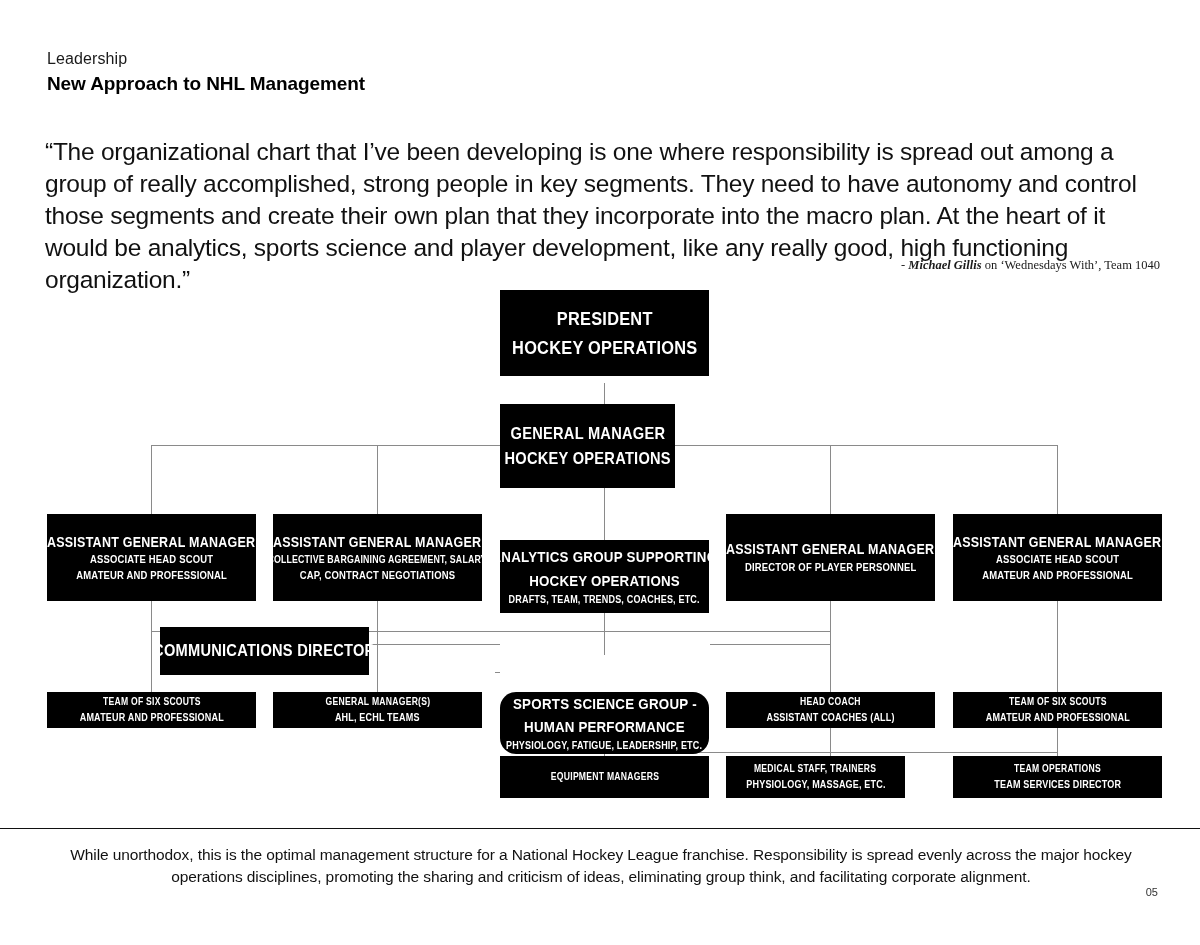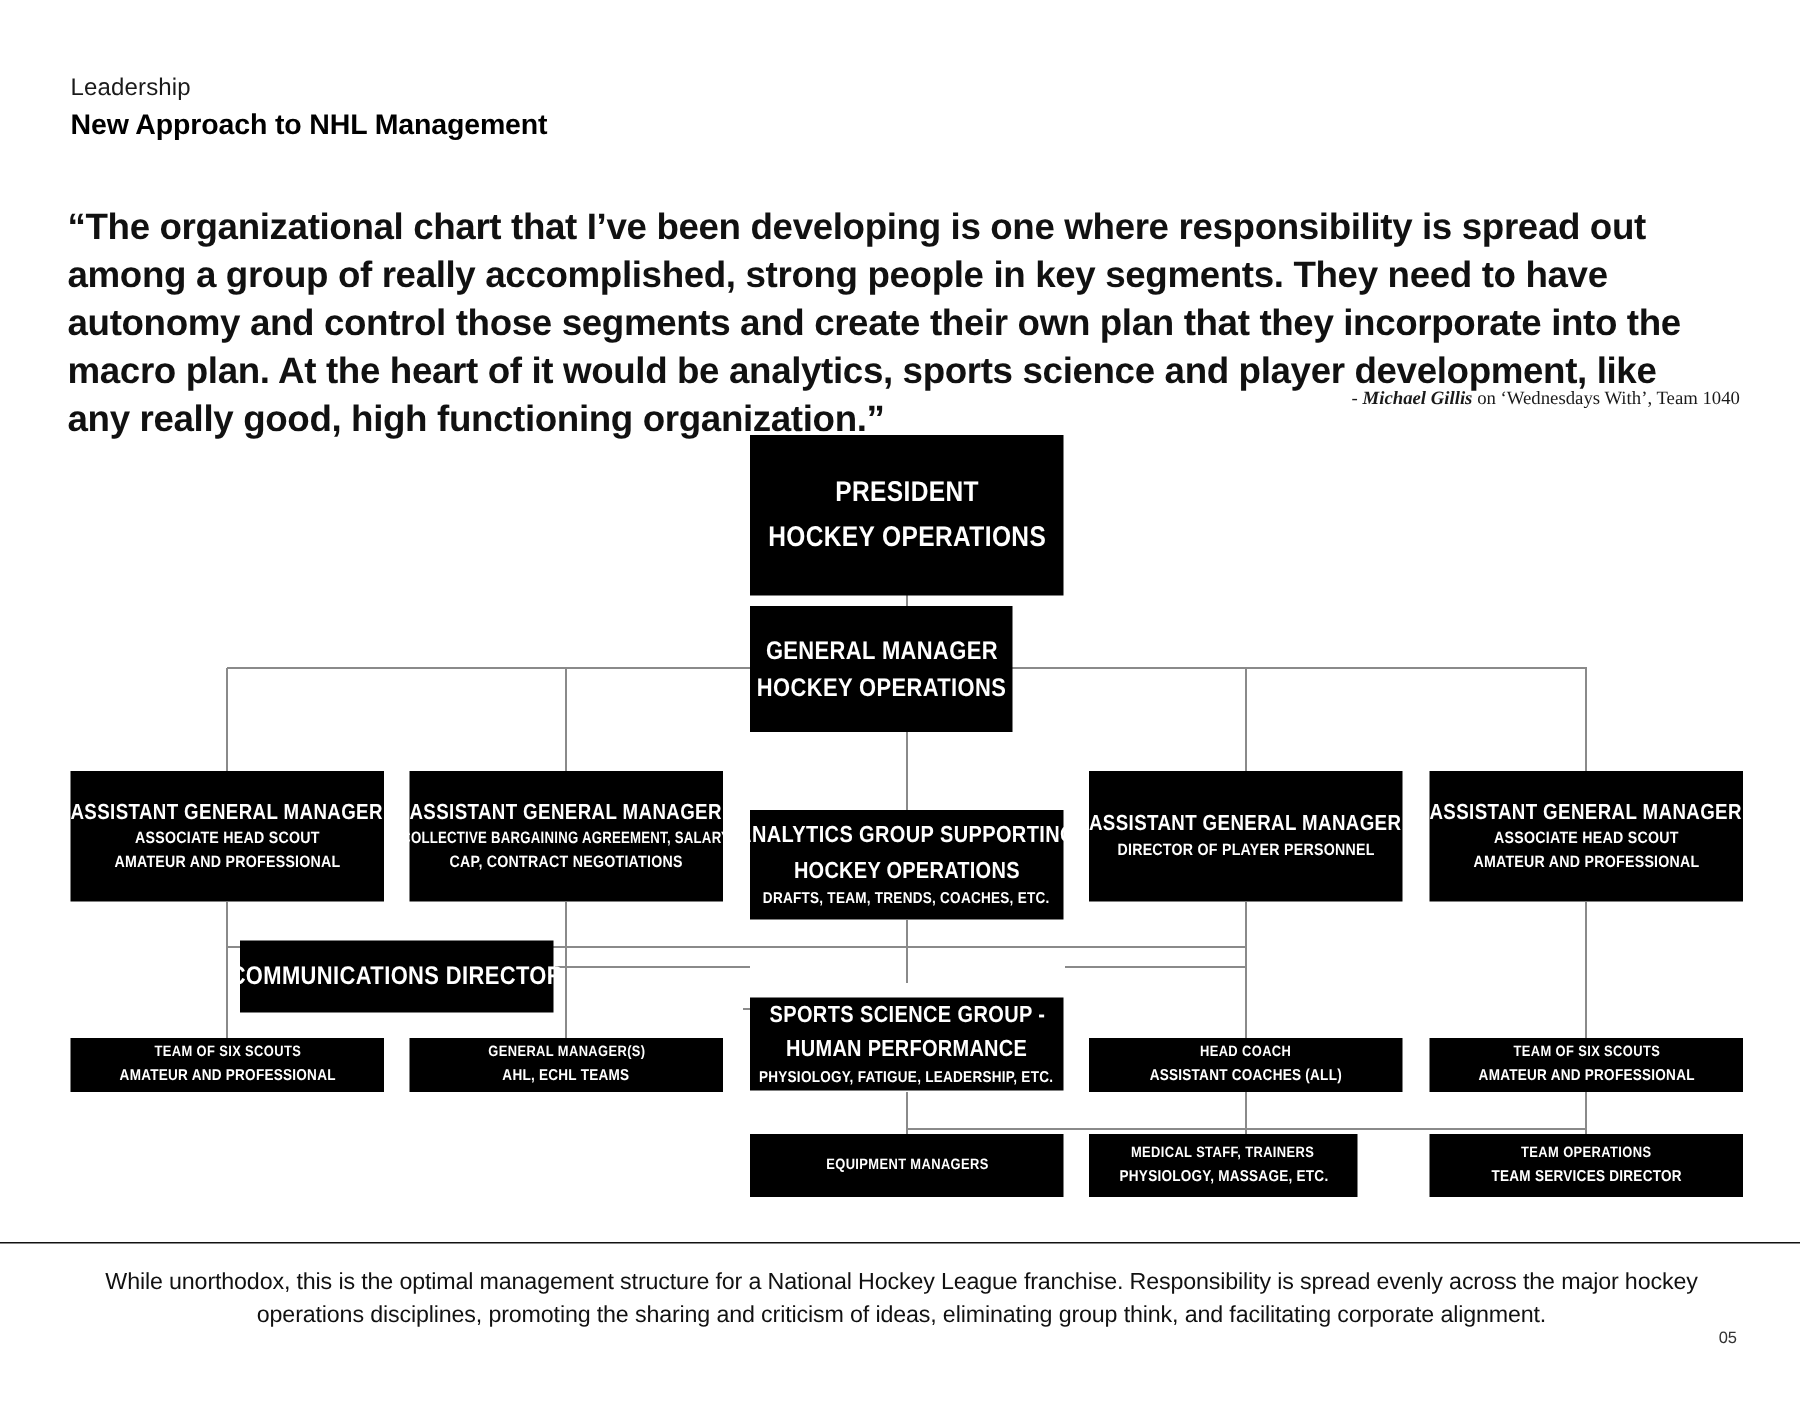--- a/index.html
+++ b/index.html
@@ -10,21 +10,21 @@
   }
   .slide{position:relative;width:1200px;height:945px;}
 
   
   .hdr{position:absolute;left:47px;top:48px;}
   .hdr .eyebrow{font-size:16px;font-weight:400;color:#1a1a1a;line-height:1.35;letter-spacing:0.1px;}
   .hdr .title{font-size:19px;font-weight:700;color:#000;line-height:1.35;margin-top:1px;letter-spacing:-0.1px;}
 
   
   .quote{position:absolute;left:45px;top:136px;width:1100px;
-    font-size:24.5px;line-height:1.31;font-weight:700;color:#111;letter-spacing:-0.25px;}
+    font-size:24.5px;line-height:1.31;font-weight:400;color:#111;letter-spacing:-0.25px;}
   .attrib{position:absolute;right:40px;top:258px;font-size:12.5px;color:#1a1a1a;letter-spacing:0px;font-family:Liberation Serif, serif;}
   .attrib b{font-weight:700;font-style:italic;}
 
   
   .chart{position:absolute;left:0;top:0;width:1200px;height:945px;}
   .wires{position:absolute;left:0;top:0;width:1200px;height:945px;}
 
   .node{position:absolute;background:#000;color:#fff;display:flex;
     flex-direction:column;align-items:center;justify-content:center;
     text-align:center;box-sizing:border-box;padding:4px 6px;z-index:5;}
@@ -102,21 +102,21 @@
         <line x1="604.5" y1="728" x2="604.5" y2="752.5"></line>
         <line x1="830.5" y1="728" x2="830.5" y2="752.5"></line>
         <line x1="1057.5" y1="728" x2="1057.5" y2="752.5"></line>
 
         <line x1="604.5" y1="752.5" x2="604.5" y2="756"></line>
         <line x1="830.5" y1="752.5" x2="830.5" y2="756"></line>
         <line x1="1057.5" y1="752.5" x2="1057.5" y2="756"></line>
       </g>
     </svg>
 
-    <div class="node sz-xl" style="left:500px;top:290px;width:209px;height:107px;">
+    <div class="node sz-xl" style="left:500px;top:290px;width:209px;height:86px;">
       <div class="l1"><span class="cond">PRESIDENT</span></div>
       <div class="l1"><span class="cond">HOCKEY OPERATIONS</span></div>
     </div>
 
     <div class="node sz-lg" style="left:500px;top:404px;width:175px;height:84px;">
       <div class="l1"><span class="cond">GENERAL MANAGER</span></div>
       <div class="l1"><span class="cond">HOCKEY OPERATIONS</span></div>
     </div>
 
     <div class="node sz-md" style="left:47px;top:514px;width:209px;height:87px;">
@@ -145,21 +145,21 @@
     <div class="node sz-md" style="left:953px;top:514px;width:209px;height:87px;">
       <div class="l1"><span class="cond">ASSISTANT GENERAL MANAGER</span></div>
       <div class="l2"><span class="cond">ASSOCIATE HEAD SCOUT</span></div>
       <div class="l3"><span class="cond">AMATEUR AND PROFESSIONAL</span></div>
     </div>
 
     <div class="node sz-lg" style="left:160px;top:627px;width:209px;height:48px;">
       <div class="l1"><span class="cond">COMMUNICATIONS DIRECTOR</span></div>
     </div>
 
-    <div class="node sz-an" style="left:500px;top:665px;width:209px;height:62px;">
+    <div class="node sz-an" style="left:500px;top:692px;width:209px;height:62px;border-radius:16px;">
       <div class="l1"><span class="cond">SPORTS SCIENCE GROUP -</span></div>
       <div class="l2"><span class="cond">HUMAN PERFORMANCE</span></div>
       <div class="l3"><span class="cond">PHYSIOLOGY, FATIGUE, LEADERSHIP, ETC.</span></div>
     </div>
 
     <div class="node sz-sm" style="left:47px;top:692px;width:209px;height:36px;">
       <div class="l1"><span class="cond">TEAM OF SIX SCOUTS</span></div>
       <div class="l2"><span class="cond">AMATEUR AND PROFESSIONAL</span></div>
     </div>
 

